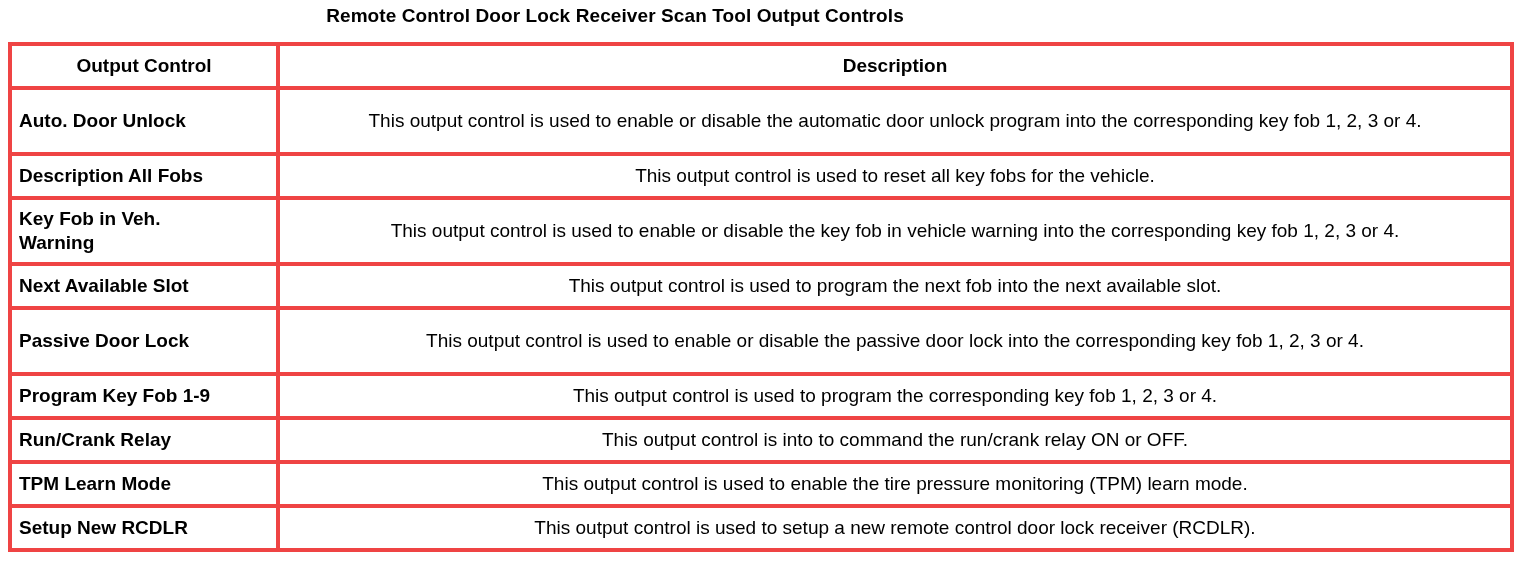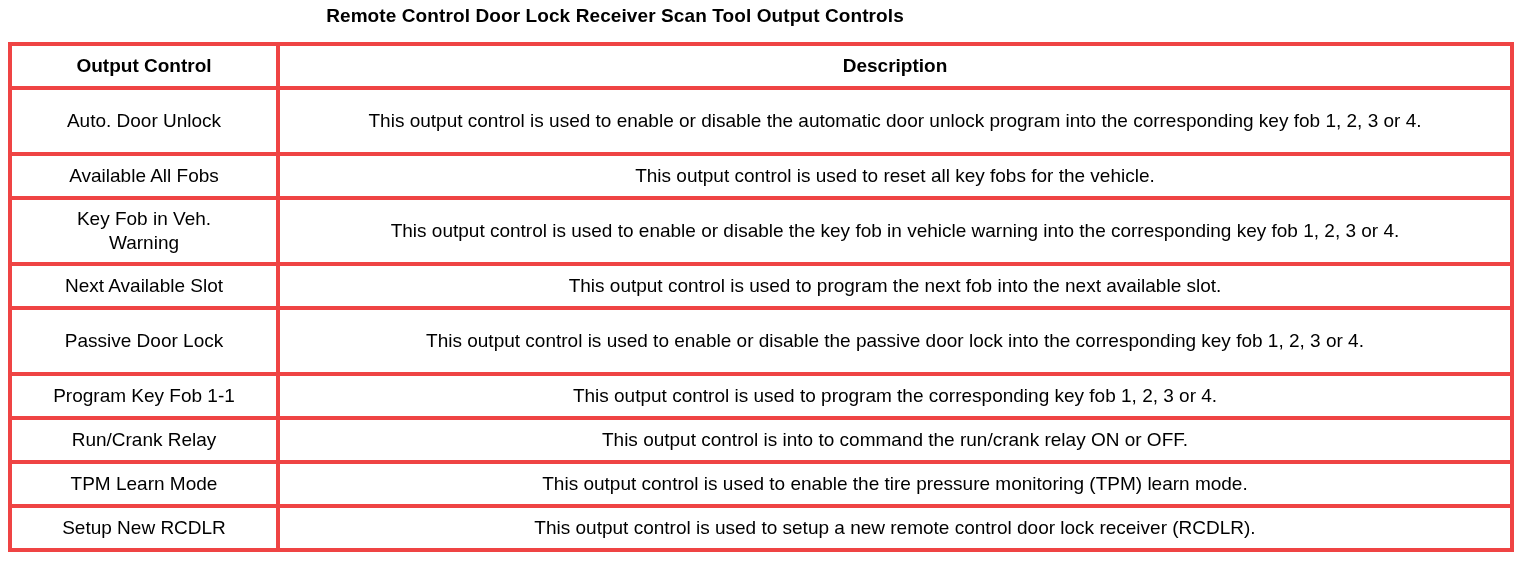--- a/index.html
+++ b/index.html
@@ -54,22 +54,23 @@
     box-sizing: border-box;
   }
   table.ctrl-table thead th {
     font-weight: bold;
     text-align: center;
     padding-top: 5px;
     padding-bottom: 6px;
     height: 44px;
   }
   table.ctrl-table td.name-cell {
-    text-align: center;
+    text-align: left;
     white-space: pre-line;
+    font-weight: bold;
   }
   table.ctrl-table td.desc-cell {
     text-align: center;
   }
   .r-tall td { height: 66px; }
   .r-short td { height: 44px; }
 </style>
 </head>
 <body>
 
@@ -88,38 +89,38 @@
           <th>Output Control</th>
           <th>Description</th>
         </tr>
       </thead>
       <tbody id="table-body">
           <tr class="r-tall">
             <td class="name-cell">Auto. Door Unlock</td>
             <td class="desc-cell">This output control is used to enable or disable the automatic door unlock program into the corresponding key fob 1, 2, 3 or 4.</td>
           </tr>
           <tr class="r-short">
-            <td class="name-cell">Available All Fobs</td>
+            <td class="name-cell">Description All Fobs</td>
             <td class="desc-cell">This output control is used to reset all key fobs for the vehicle.</td>
           </tr>
           <tr class="r-tall">
             <td class="name-cell">Key Fob in Veh.
 Warning</td>
             <td class="desc-cell">This output control is used to enable or disable the key fob in vehicle warning into the corresponding key fob 1, 2, 3 or 4.</td>
           </tr>
           <tr class="r-short">
             <td class="name-cell">Next Available Slot</td>
             <td class="desc-cell">This output control is used to program the next fob into the next available slot.</td>
           </tr>
           <tr class="r-tall">
             <td class="name-cell">Passive Door Lock</td>
             <td class="desc-cell">This output control is used to enable or disable the passive door lock into the corresponding key fob 1, 2, 3 or 4.</td>
           </tr>
           <tr class="r-short">
-            <td class="name-cell">Program Key Fob 1-1</td>
+            <td class="name-cell">Program Key Fob 1-9</td>
             <td class="desc-cell">This output control is used to program the corresponding key fob 1, 2, 3 or 4.</td>
           </tr>
           <tr class="r-short">
             <td class="name-cell">Run/Crank Relay</td>
             <td class="desc-cell">This output control is into to command the run/crank relay ON or OFF.</td>
           </tr>
           <tr class="r-short">
             <td class="name-cell">TPM Learn Mode</td>
             <td class="desc-cell">This output control is used to enable the tire pressure monitoring (TPM) learn mode.</td>
           </tr>

